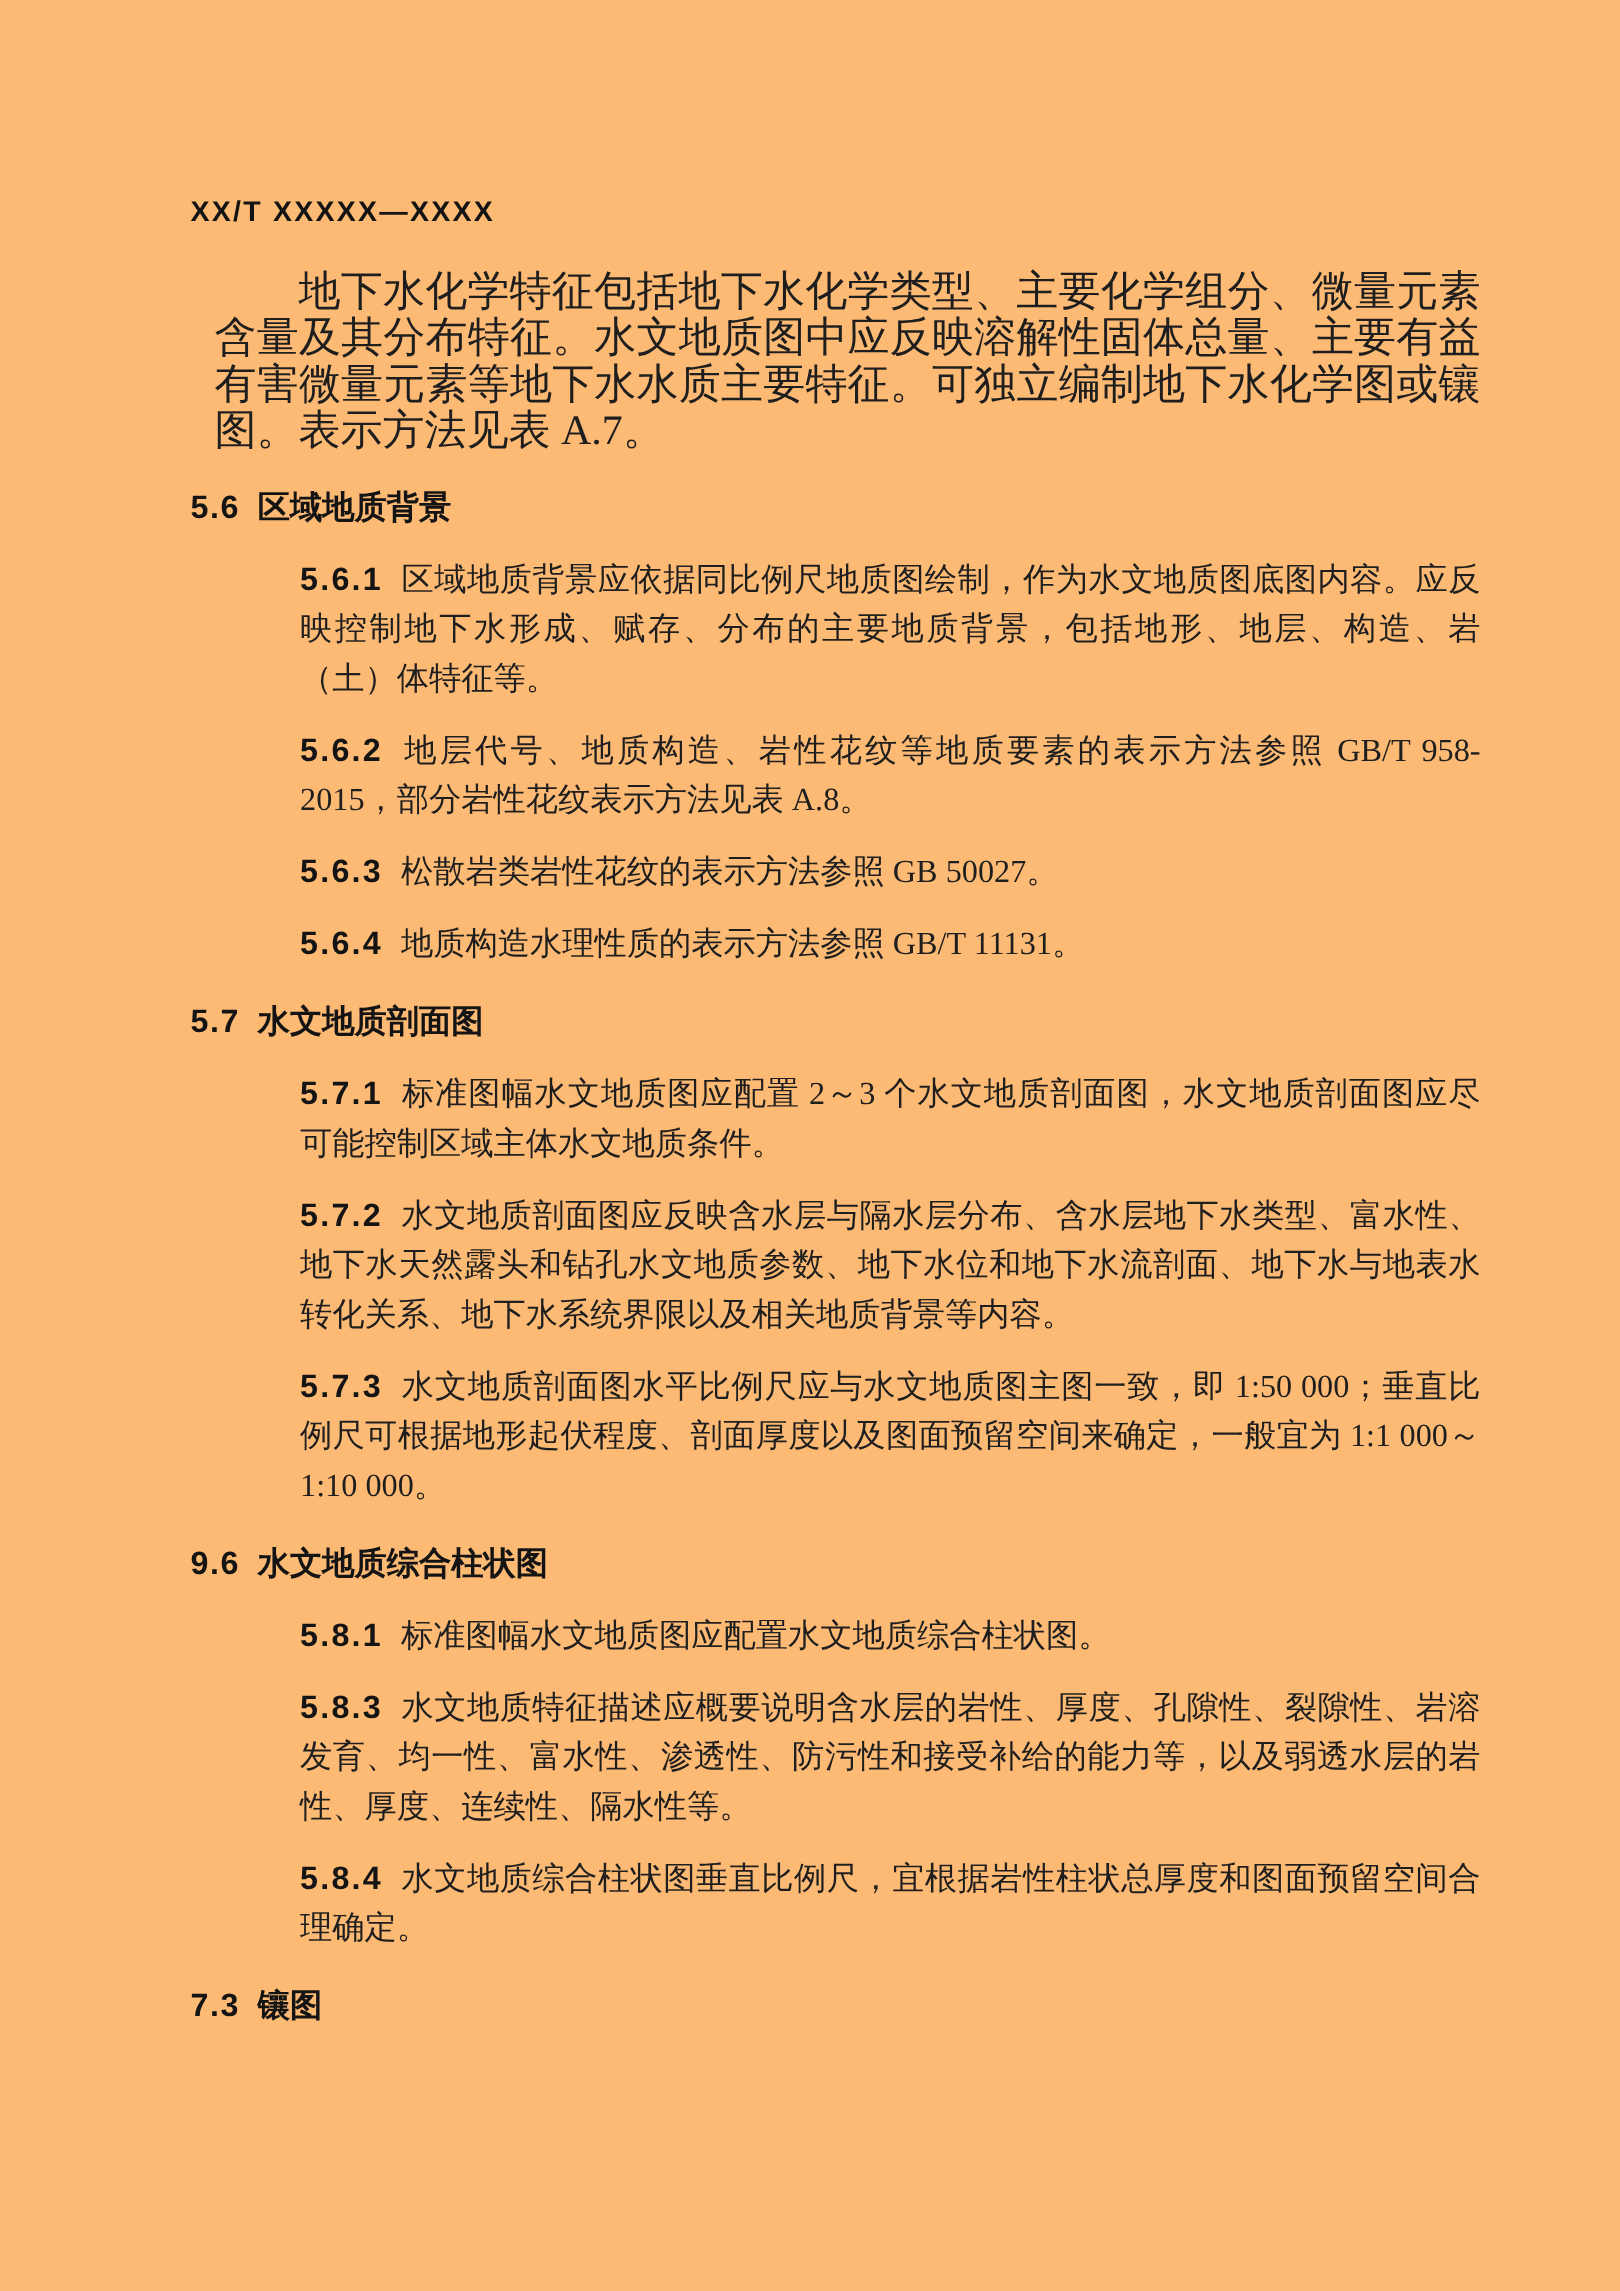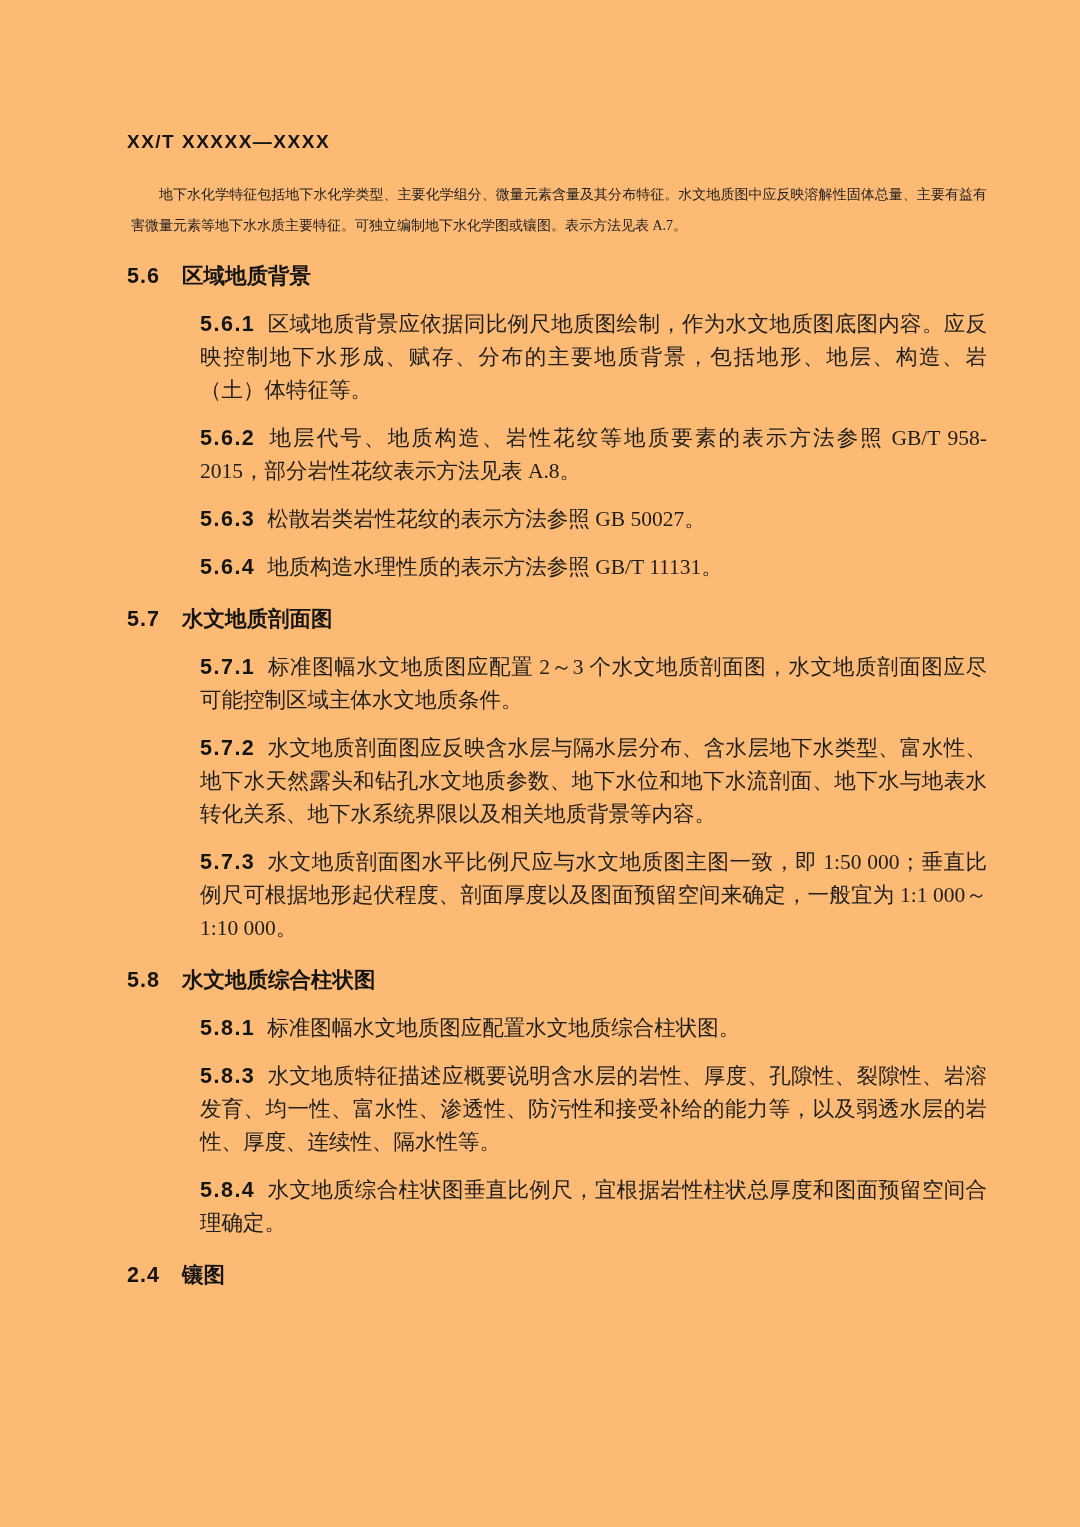--- a/index.html
+++ b/index.html
@@ -21,37 +21,37 @@
   }
   .doc-code {
     font-family: "Liberation Sans", "DejaVu Sans", sans-serif;
     font-weight: bold;
     font-size: 19px;
     letter-spacing: 1.5px;
     color: #141414;
     margin: 0 0 26px 0;
   }
   .intro {
-    font-size: 14px;
+    font-size: 28px;
     line-height: 31px;
     text-align: justify;
     text-indent: 2em;
-    margin: 0 0 16px 4px;
+    margin: 0 0 16px 16px;
     color: #1e1e1e;
   }
   .section-heading {
     font-family: "Liberation Sans", "DejaVu Sans", sans-serif;
     font-weight: bold;
     font-size: 21.5px;
     color: #141414;
     margin: 22px 0 19px 0;
     line-height: 26px;
   }
   .section-heading .sec-num {
-    margin-right: 22px;
+    margin-right: 12px;
     letter-spacing: 1px;
   }
   .clause {
     font-size: 21.5px;
     line-height: 33px;
     text-align: justify;
     margin: 0 0 15px 0;
     padding-left: 73px;
     color: #1e1e1e;
   }
@@ -95,29 +95,29 @@
     <span class="clause-num">5.7.1</span><span class="clause-text">标准图幅水文地质图应配置 2～3 个水文地质剖面图，水文地质剖面图应尽可能控制区域主体水文地质条件。</span>
   </p>
   <p class="clause">
     <span class="clause-num">5.7.2</span><span class="clause-text">水文地质剖面图应反映含水层与隔水层分布、含水层地下水类型、富水性、地下水天然露头和钻孔水文地质参数、地下水位和地下水流剖面、地下水与地表水转化关系、地下水系统界限以及相关地质背景等内容。</span>
   </p>
   <p class="clause">
     <span class="clause-num">5.7.3</span><span class="clause-text">水文地质剖面图水平比例尺应与水文地质图主图一致，即 1:50 000；垂直比例尺可根据地形起伏程度、剖面厚度以及图面预留空间来确定，一般宜为 1:1 000～1:10 000。</span>
   </p>
 
   <h2 class="section-heading">
-    <span class="sec-num">5.8</span><span>水文地质综合柱状图</span>
+    <span class="sec-num">9.6</span><span>水文地质综合柱状图</span>
   </h2>
   <p class="clause">
     <span class="clause-num">5.8.1</span><span class="clause-text">标准图幅水文地质图应配置水文地质综合柱状图。</span>
   </p>
   <p class="clause">
     <span class="clause-num">5.8.3</span><span class="clause-text">水文地质特征描述应概要说明含水层的岩性、厚度、孔隙性、裂隙性、岩溶发育、均一性、富水性、渗透性、防污性和接受补给的能力等，以及弱透水层的岩性、厚度、连续性、隔水性等。</span>
   </p>
   <p class="clause">
     <span class="clause-num">5.8.4</span><span class="clause-text">水文地质综合柱状图垂直比例尺，宜根据岩性柱状总厚度和图面预留空间合理确定。</span>
   </p>
 
   <h2 class="section-heading">
-    <span class="sec-num">2.4</span><span>镶图</span>
+    <span class="sec-num">7.3</span><span>镶图</span>
   </h2>
 
 </div>
 
 </body></html>

